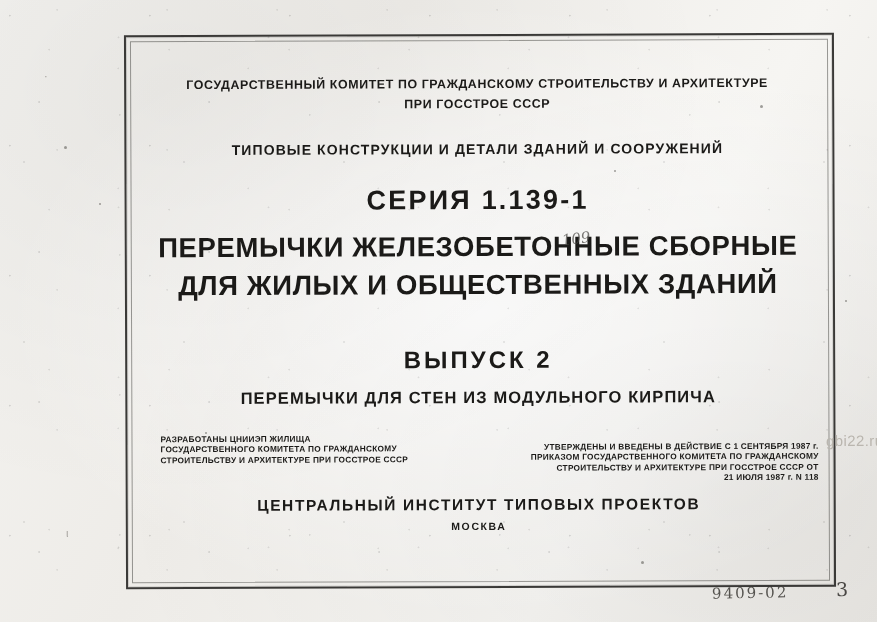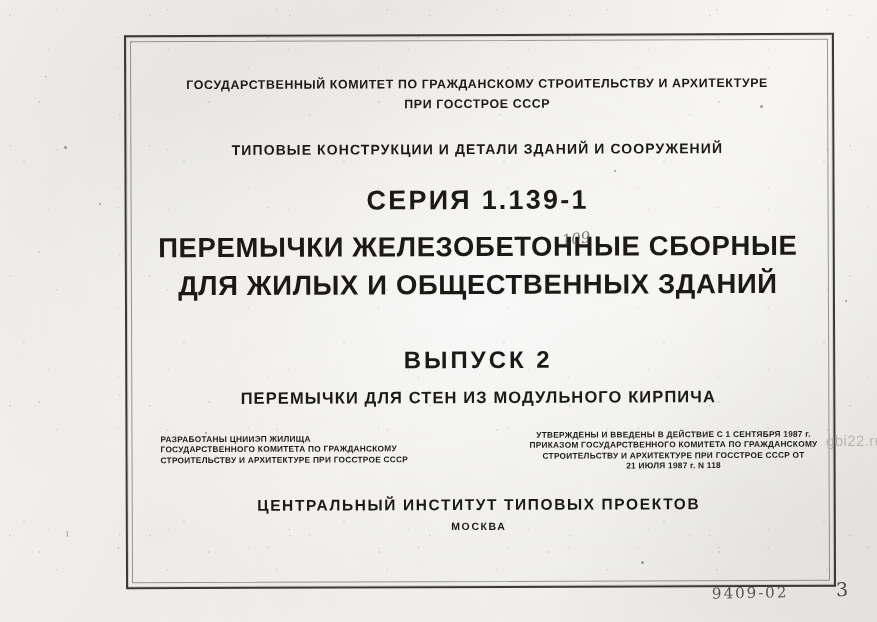--- a/index.html
+++ b/index.html
@@ -147,23 +147,23 @@
     width: 290px;
     text-align: left;
     font-weight: bold;
     font-size: 8.3px;
     line-height: 10.4px;
     letter-spacing: 0.25px;
   }
   .foot-right {
     position: absolute;
     left: 398px;
-    top: 392px;
+    top: 404px;
     width: 290px;
-    text-align: center;
+    text-align: right;
     font-weight: bold;
     font-size: 8.3px;
     line-height: 10.4px;
     letter-spacing: 0.25px;
   }
 
   .institute {
     position: absolute;
     left: 0;
     top: 458px;

